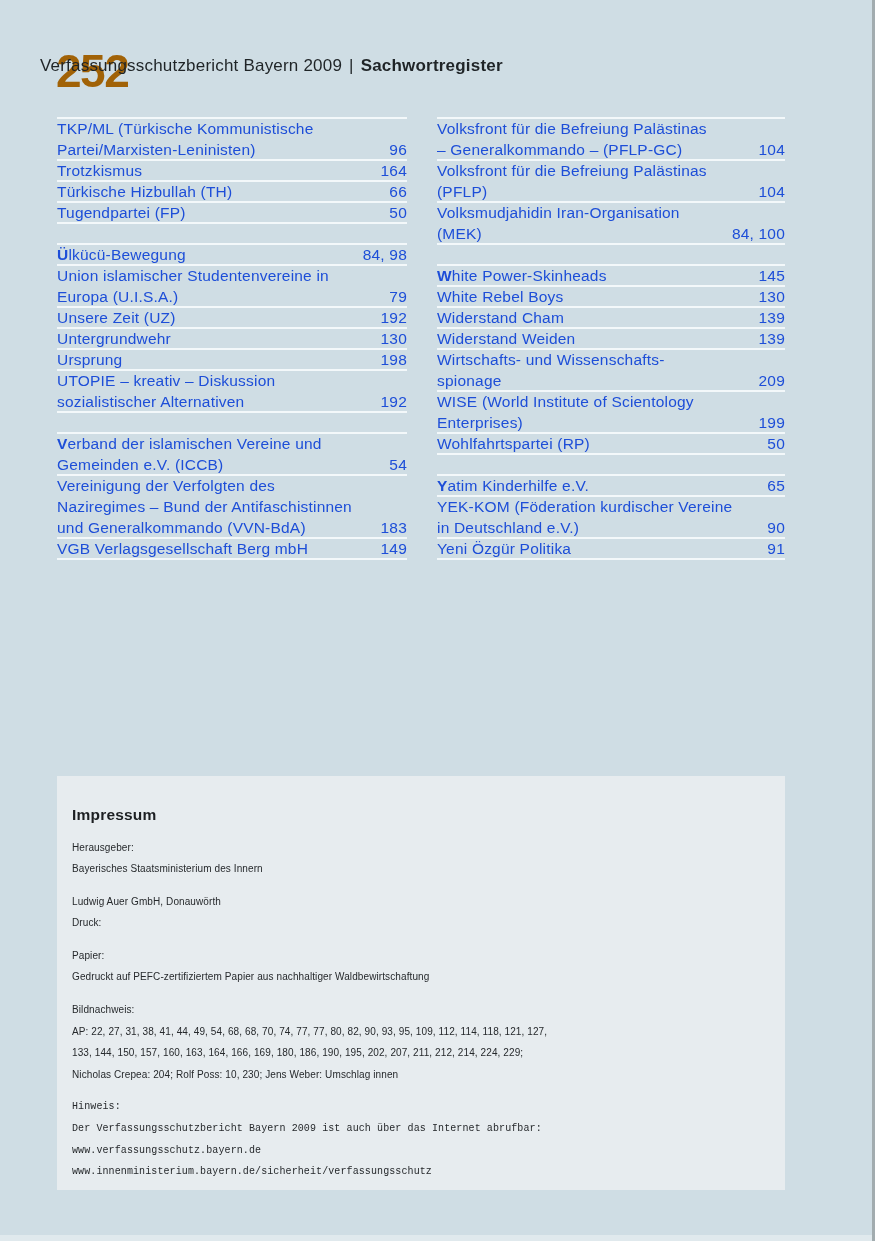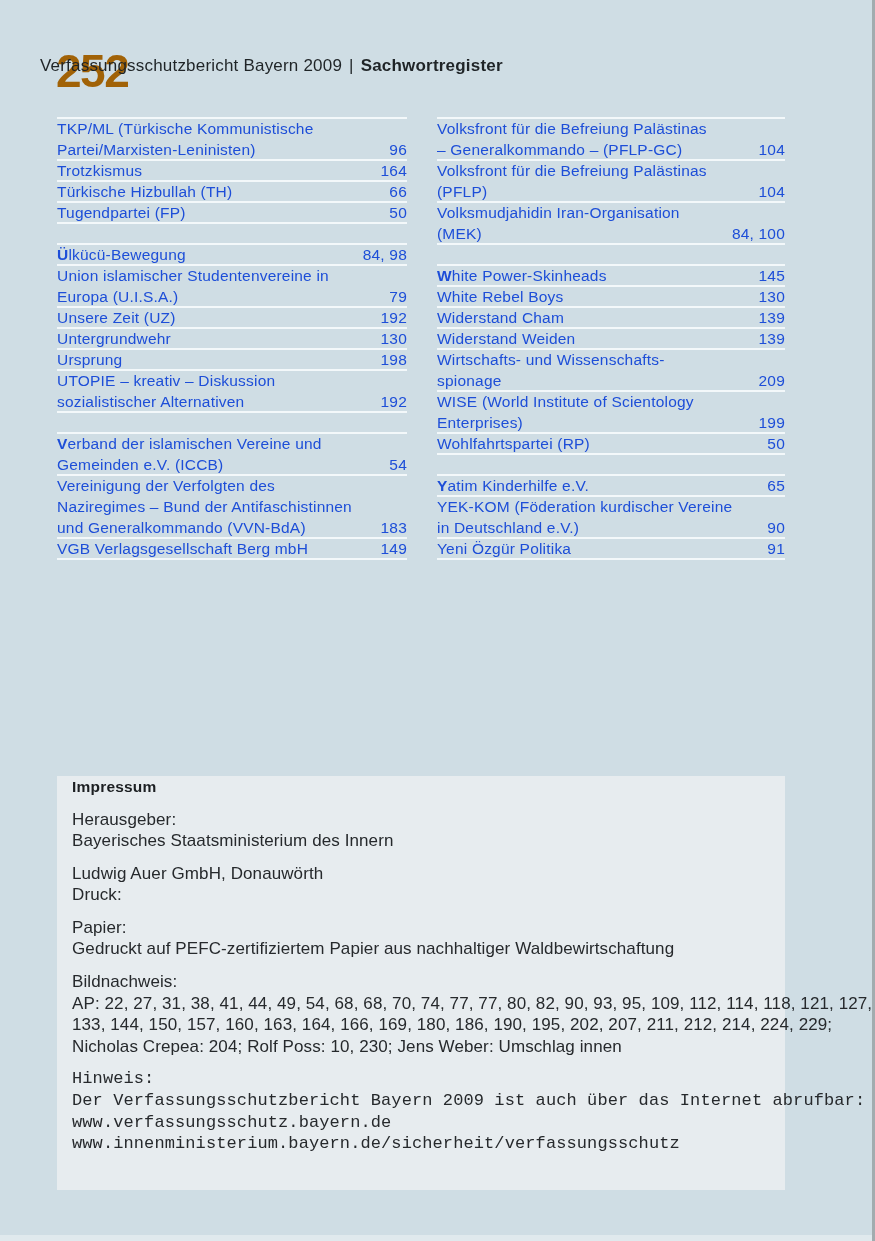--- a/index.html
+++ b/index.html
@@ -52,30 +52,30 @@
     height:21px; line-height:20.5px;
     font-size:15.5px; letter-spacing:0.2px; white-space:nowrap;
     color:#1d4ed8;
   }
   .row .term strong { font-weight:700; }
   .row .pagenum { text-align:right; padding-left:8px; }
 
   
   .impressum {
     position:absolute; left:57px; top:776px; width:728px; height:414px;
-    background:#e7ecef; box-sizing:border-box; padding:0 16px 10px 15px;
+    background:#e7ecef; box-sizing:border-box; padding:28px 16px 10px 15px;
   }
   .imp-title {
     font-weight:700; font-size:15.5px; letter-spacing:0.2px;
     line-height:21.5px; margin-bottom:11px; color:#1c1f22;
   }
   .imp-para { margin-bottom:11px; }
   .imp-para:last-child { margin-bottom:0;font-family:Liberation Mono, monospace; }
   .imp-line {
-    font-size:17px; letter-spacing:0.1px; line-height:21.6px;
+    font-size:10px; letter-spacing:0.1px; line-height:21.6px;
     color:#26292c; white-space:nowrap;
   }
 </style>
 </head>
 <body>
 
 <div class="page">
 
   <div class="page-number">252</div>
 

